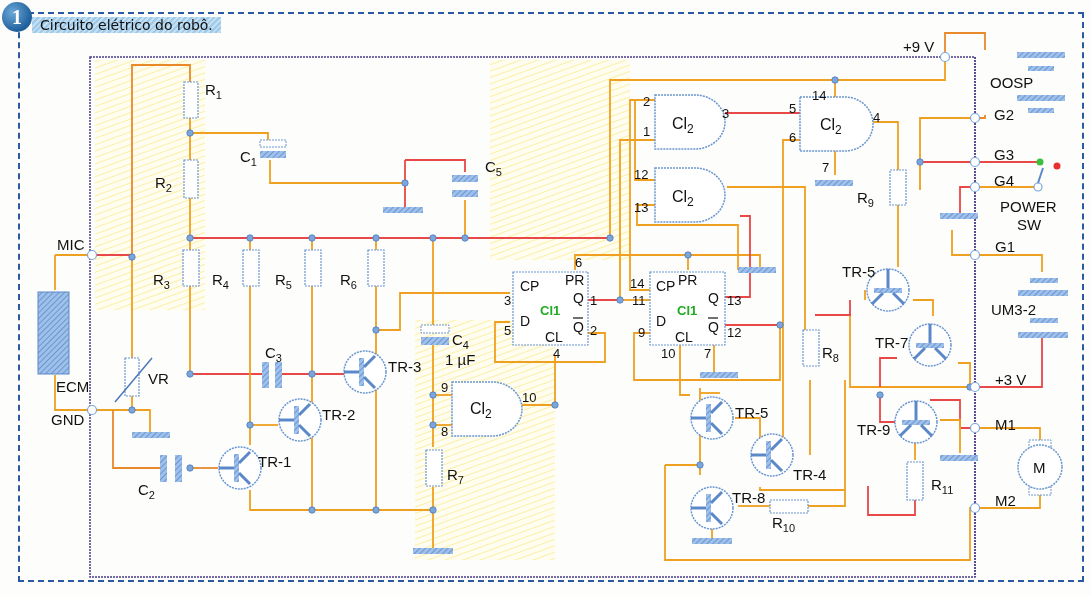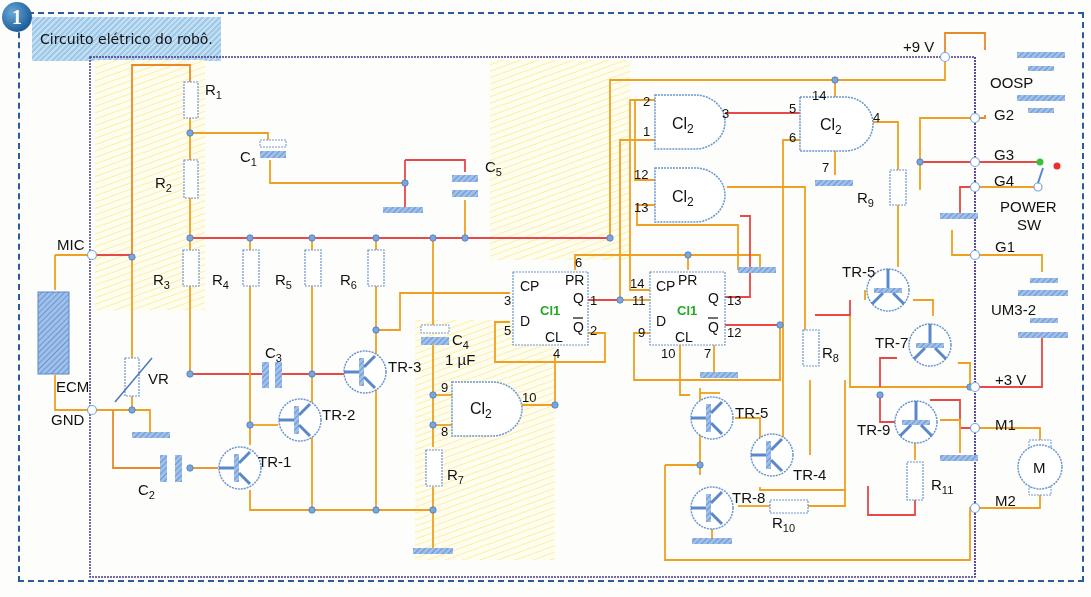--- a/index.html
+++ b/index.html
@@ -1,20 +1,20 @@
 <!DOCTYPE html>
 <html><head>
 <meta charset="utf-8">
 <style>
   html, body { margin: 0; padding: 0; background: #fdfdfb; }
   body { width: 1091px; height: 597px; overflow: hidden; position: relative; font-family: "Liberation Sans", sans-serif; }
   #stage { position: absolute; left: 0; top: 0; width: 1091px; height: 597px; }
   .outer-border { position: absolute; left: 18px; top: 12px; width: 1066px; height: 570px; border: 2px dashed #2c5aa0; box-sizing: border-box; }
   .badge { position: absolute; left: 2px; top: 2px; width: 30px; height: 30px; border-radius: 50%; background: radial-gradient(circle at 35% 35%, #6aa8d8, #1f5f9a 70%); color: #fff; font-weight: bold; font-size: 20px; line-height: 30px; text-align: center; font-family: "Liberation Serif", serif; }
-  .title-box { position: absolute; left: 32px; top: 17px; padding: 14px 8px; background: repeating-linear-gradient(135deg, #9fc9e8 0 2px, #c4def2 2px 4px); font-size: 14px; color: #111; font-family: "DejaVu Sans", sans-serif; }
+  .title-box { position: absolute; left: 32px; top: 17px; padding: 0 8px; background: repeating-linear-gradient(135deg, #9fc9e8 0 2px, #c4def2 2px 4px); font-size: 14px; color: #111; font-family: "DejaVu Sans", sans-serif; }
   svg text { font-family: "Liberation Sans", sans-serif; fill: #111; }
 </style>
 </head>
 <body>
 
 <div id="stage">
   <div class="outer-border"></div>
   <div class="badge">1</div>
   <div class="title-box">Circuito elétrico do robô.</div>
 

